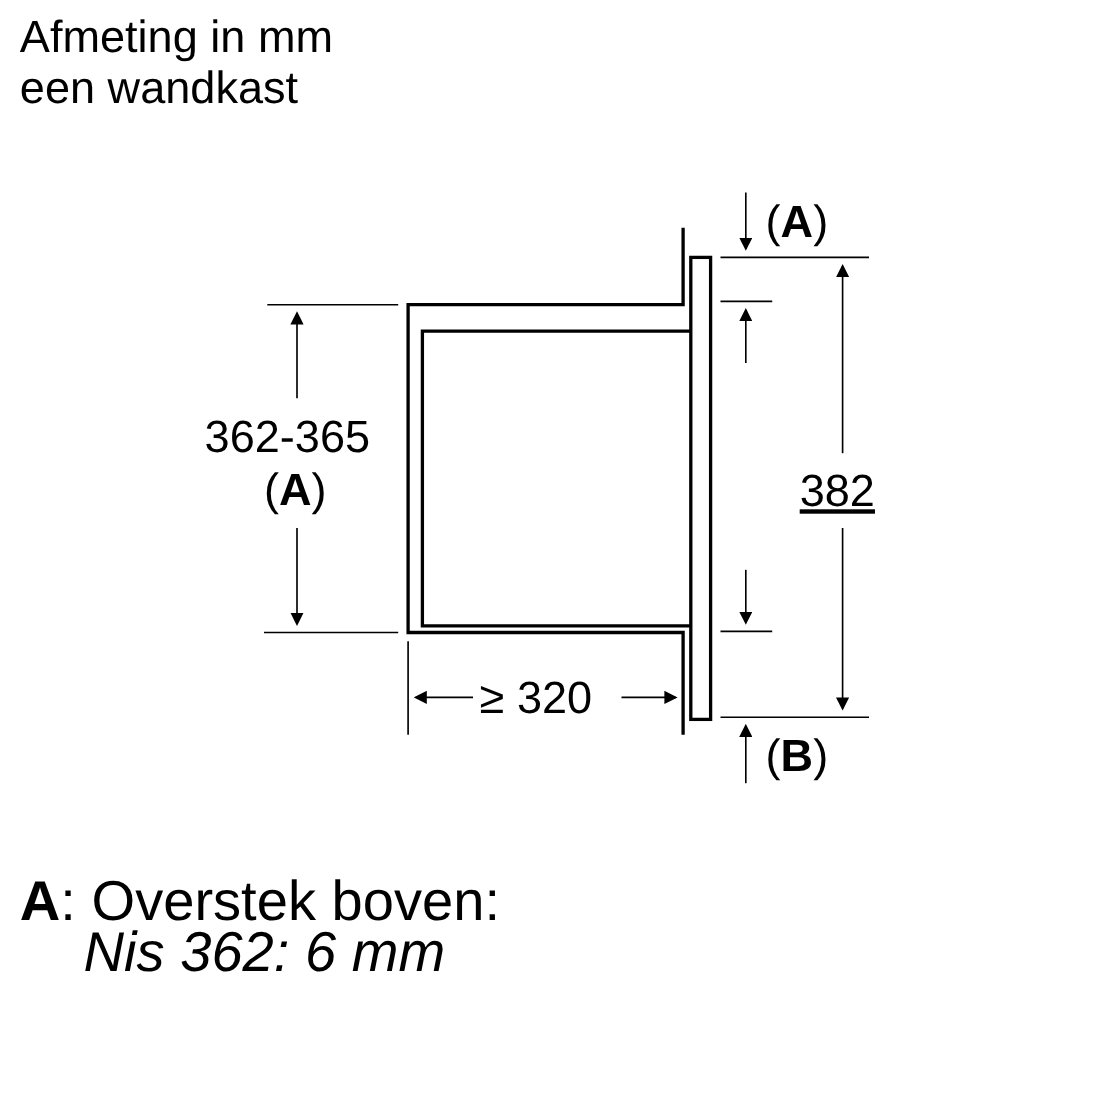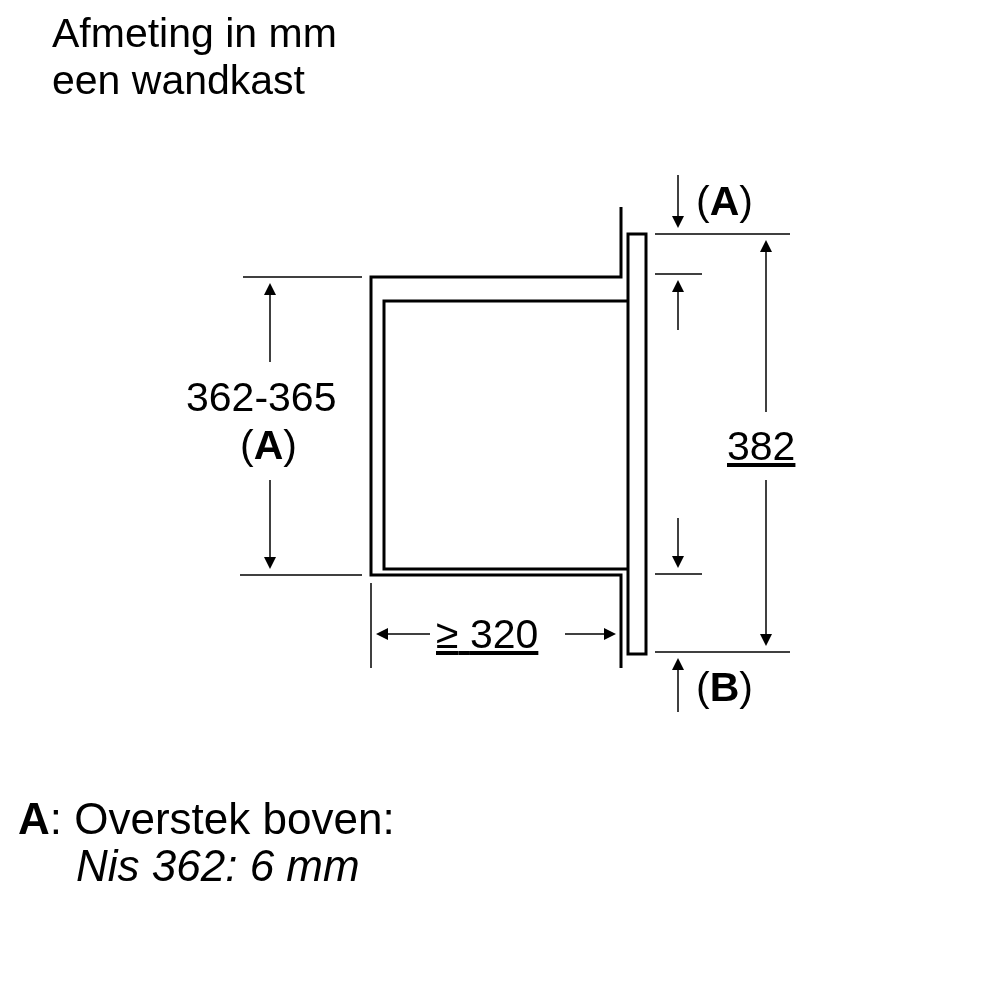--- a/index.html
+++ b/index.html
@@ -1,22 +1,22 @@
 <!DOCTYPE html>
 <html><head>
   <meta charset="utf-8">
   <style>
     html, body { margin:0; padding:0; background:#ffffff; }
     body { width:1000px; height:1000px; position:relative; overflow:hidden; font-family:"Liberation Sans", sans-serif; color:#000; }
     .title { position:absolute; left:18px; top:10px; font-size:41px; line-height:47px; }
-    .title div { white-space:nowrap;margin-left:34px; }
+    .title div { white-space:nowrap; }
     svg.drawing { position:absolute; left:0; top:0; }
     .lbl { position:absolute; font-size:41px; line-height:46px; white-space:nowrap; }
     .lbl b { font-weight:bold; }
-    .legend { position:absolute; left:18px; top:795px; font-size:44px; line-height:47px; }
+    .legend { position:absolute; left:18px; top:795px; font-size:51px; line-height:47px; }
     .legend .row { white-space:nowrap; }
     .legend .indent { padding-left:58px;font-style:italic; }
   </style>
 </head>
 <body>
 
 <div class="title">
   <div>Afmeting in mm</div>
   <div>een wandkast</div>
 </div>
@@ -66,21 +66,21 @@
   <g stroke="#000" stroke-width="1.5" fill="none">
     <line x1="655" y1="574" x2="702" y2="574"></line>
     <line x1="678" y1="518" x2="678" y2="566" marker-end="url(#ah)"></line>
     <line x1="678" y1="712" x2="678" y2="660" marker-end="url(#ah)"></line>
   </g>
 </svg>
 
 <div class="lbl" style="left:186px; top:374px;">362-365</div>
 <div class="lbl" style="left:240px; top:422px;"><span>(</span><b>A</b><span>)</span></div>
 
-<div class="lbl" style="left:436px; top:611px;text-decoration:underline;"><span>≥</span> <span>320</span></div>
+<div class="lbl" style="left:436px; top:611px;"><span>≥</span> <span>320</span></div>
 
 <div class="lbl" style="left:727px; top:423px;text-decoration:underline;">382</div>
 
 <div class="lbl" style="left:696px; top:178px;"><span>(</span><b>A</b><span>)</span></div>
 
 <div class="lbl" style="left:696px; top:664px;"><span>(</span><b>B</b><span>)</span></div>
 
 <div class="legend">
   <div class="row"><b>A</b><span>: Overstek boven:</span></div>
   <div class="row indent">Nis 362: 6 mm</div>

